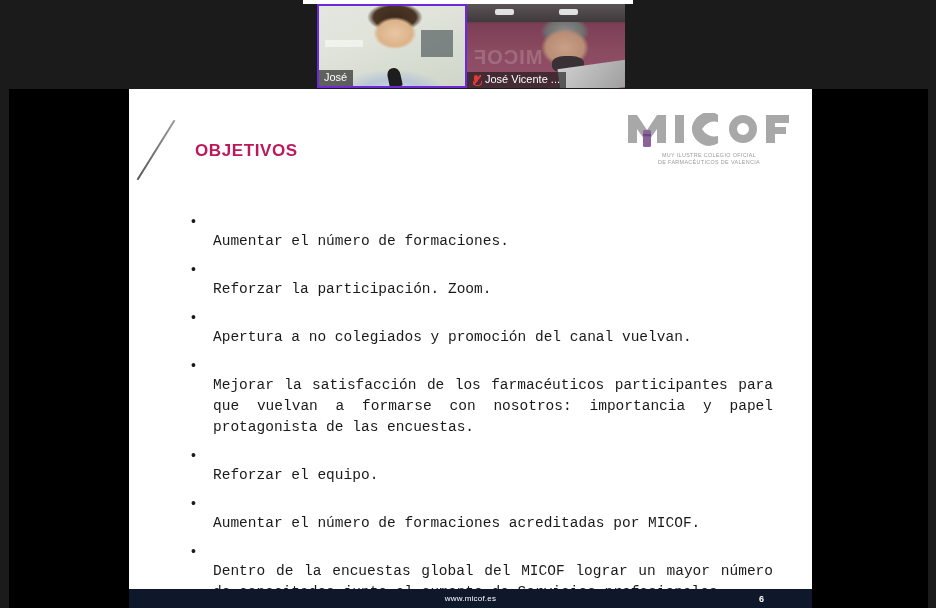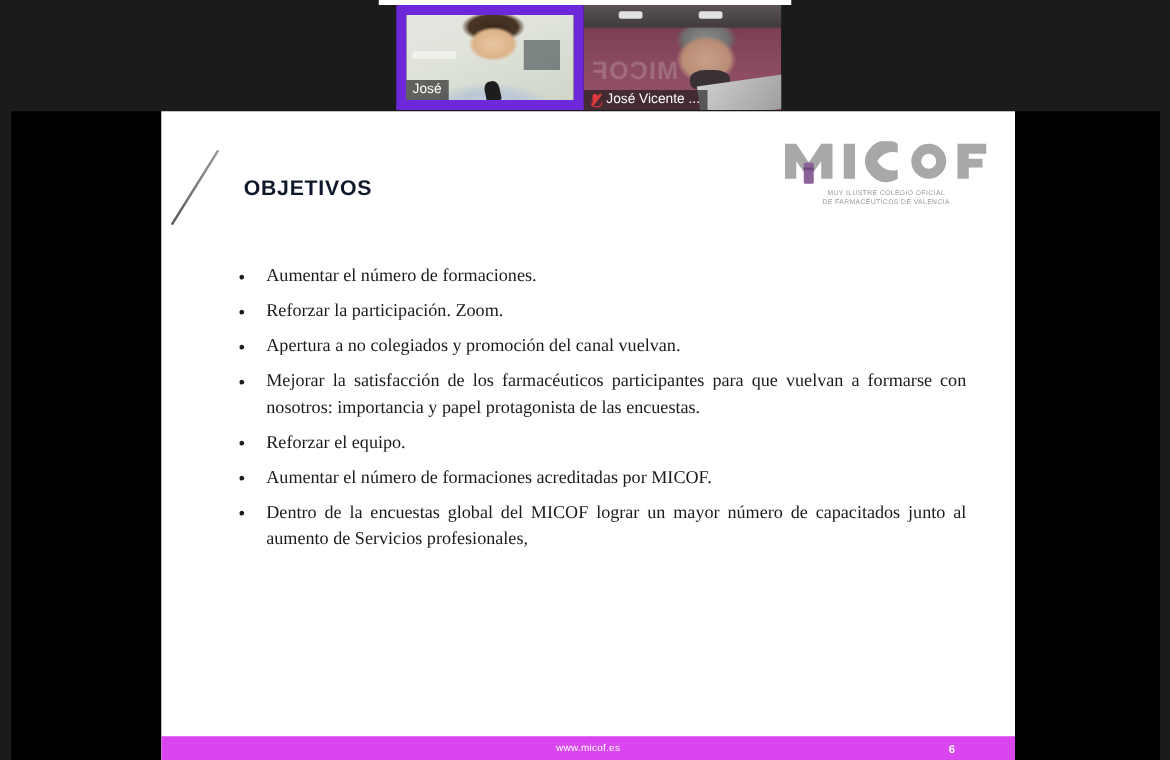--- a/index.html
+++ b/index.html
@@ -41,21 +41,21 @@
   }
   .tile {
     position: absolute;
     top: 4px;
     height: 84px;
     overflow: hidden;
   }
   .tile-1 {
     left: 317px;
     width: 150px;
-    border: 8px solid #6d28d9;
+    border: 2px solid #6d28d9;
     box-sizing: border-box;
   }
   .tile-2 {
     left: 467px;
     width: 158px;
     box-sizing: border-box;
   }
 
   
   .vid1 {
@@ -239,21 +239,21 @@
     transform: rotate(32deg);
     transform-origin: center;
   }
   .slide-title {
     position: absolute;
     left: 66px;
     top: 52px;
     font-size: 17px;
     font-weight: bold;
     letter-spacing: .6px;
-    color: #0f172a;
+    color: #be185d;
     font-family: "Liberation Sans", sans-serif;
   }
 
   
   .logo {
     position: absolute;
     right: 17px;
     top: 24px;
     width: 172px;
     text-align: center;
@@ -295,32 +295,33 @@
     line-height: 21px;
     color: #1a1a1a;
   }
   .bullet-text {
     flex: 1 1 auto;
     font-size: 14.5px;
     line-height: 21px;
     color: #1a1a1a;
     text-align: justify;
     text-justify: inter-word;
-    font-family: Liberation Serif, serif;
+    font-family: Liberation Mono, monospace;
+    margin-top: 20px;
   }
   .bullet-text.nojustify { text-align: left; }
 
   
   .slide-footer {
     position: absolute;
     left: 0;
     bottom: 0;
     width: 100%;
     height: 19px;
-    background: #d946ef;
+    background: #0f172a;
     display: flex;
     align-items: center;
     justify-content: center;
   }
   .footer-url {
     font-size: 8px;
     color: #ffffff;
     letter-spacing: .2px;
   }
   .footer-page {

